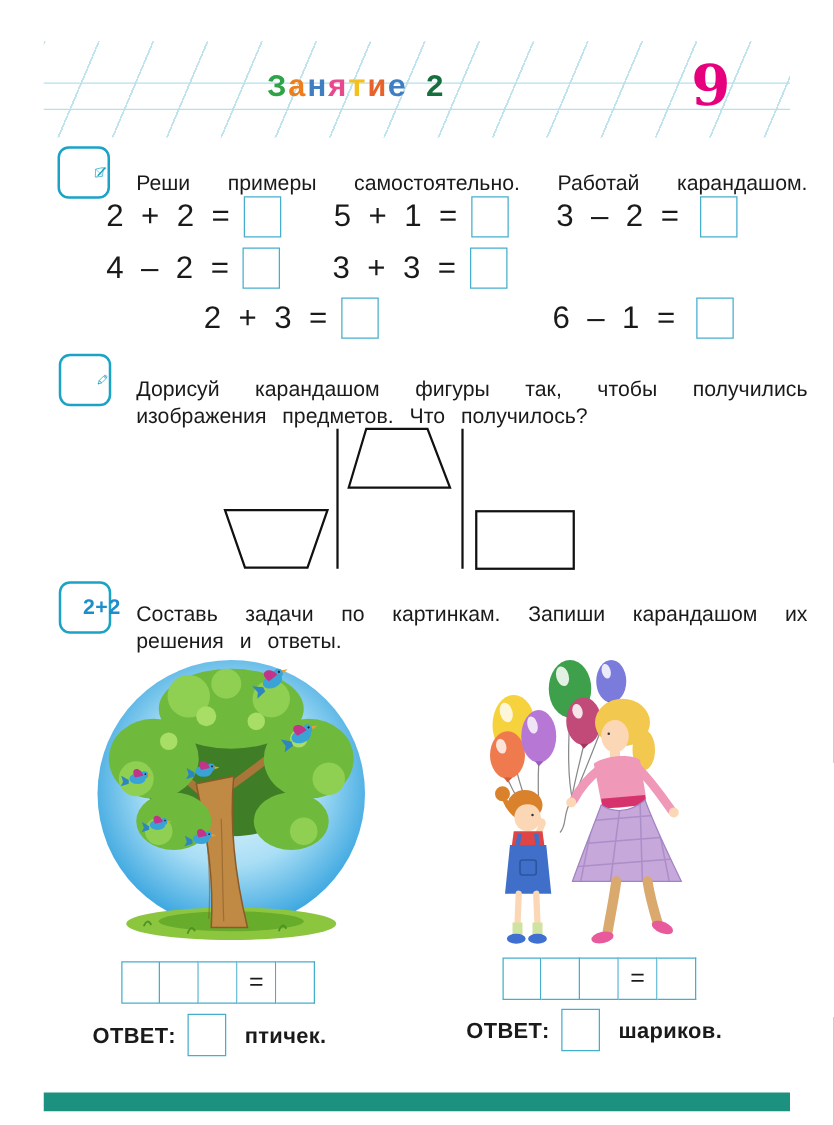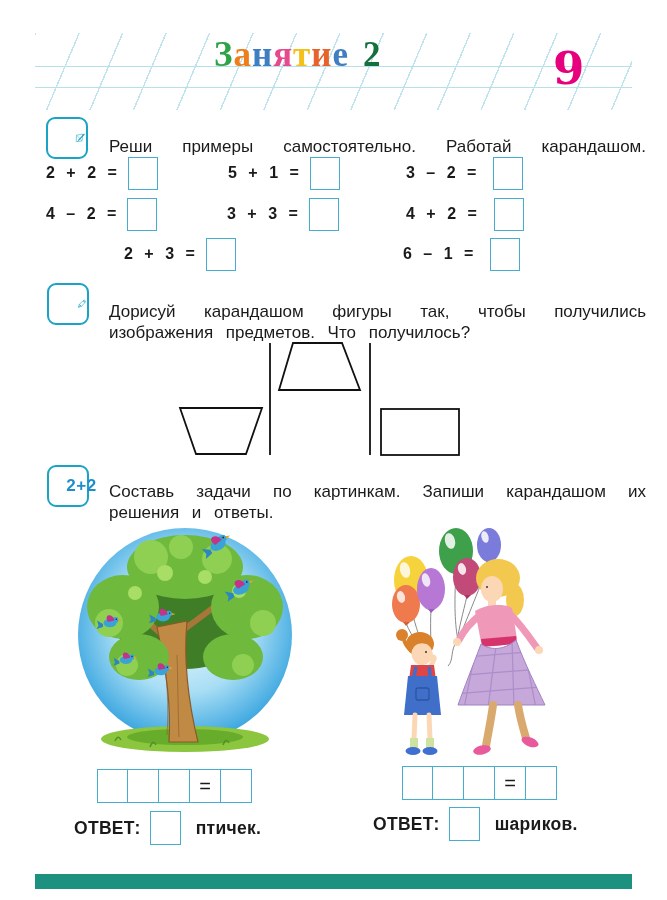--- a/index.html
+++ b/index.html
@@ -8,43 +8,43 @@
 
   
   .ruled{position:absolute;left:35px;top:33px;width:597px;height:77px;
     background-image:
       linear-gradient(#b5e0ec,#b5e0ec),
       linear-gradient(#b5e0ec,#b5e0ec),
       repeating-linear-gradient(113deg,#bfe4ee 0 1.4px,transparent 1.4px 40px);
     background-size:100% 1.4px,100% 1.4px,100% 100%;
     background-position:0 33px,0 54px,0 0;
     background-repeat:no-repeat,no-repeat,repeat;}
-  .lesson-title{position:absolute;left:214px;top:40px;font-family:Liberation Serif, serif;
-    font-weight:bold;font-size:35px;line-height:29px;letter-spacing:1px;white-space:nowrap;}
+  .lesson-title{position:absolute;left:214px;top:56px;font-family:Liberation Mono, monospace;
+    font-weight:bold;font-size:25px;line-height:29px;letter-spacing:1px;white-space:nowrap;}
   .lesson-title .sp{display:inline-block;width:14px;}
   .page-number{position:absolute;left:553px;top:46px;font-family:"DejaVu Serif","Liberation Serif",serif;
     font-weight:bold;font-size:45px;line-height:45px;color:#e6007e;}
 
   
   .task-icon{position:absolute;width:42px;height:42px;border:2.6px solid #1ba3c6;border-radius:9px;
     background:#fff;box-sizing:border-box;display:flex;align-items:center;justify-content:center;padding-left:27px;}
   .icon1{left:46px;top:117px;}
   .icon2{left:47px;top:283px;}
   .icon3{left:47px;top:465px;font-weight:bold;font-size:17px;color:#1e8ecb;letter-spacing:0.5px;}
 
   
   .instruction{position:absolute;left:95px;width:537px;margin:14px;font-size:17px;line-height:21px;
     text-align:justify;word-spacing:8px;}
   .in1{top:122px;text-align-last:justify;}
   .in2{top:287px;}
   .in3{top:467px;}
 
   
   .problem{position:absolute;display:flex;align-items:center;height:34px;}
-  .expr{font-size:16px;font-weight:700;word-spacing:7px;white-space:pre;}
+  .expr{font-size:25px;font-weight:400;word-spacing:7px;white-space:pre;margin-left:39px;}
   .abox{display:inline-block;width:28px;height:31px;border:1.7px solid #45aecd;background:#fff;margin-left:11px;}
   .p1{left:46px;top:156px}.p2{left:228px;top:156px}.p3{left:406px;top:156px}
   .p4{left:46px;top:197px}.p5{left:227px;top:197px}.p6{left:406px;top:197px}
   .p7{left:124px;top:237px}.p8{left:403px;top:237px}
   .p3 .abox,.p6 .abox,.p8 .abox{margin-left:17px;}
 
   
   .shapes-svg{position:absolute;left:150px;top:335px;}
   .tree-svg{position:absolute;left:55px;top:515px;}
   .scene-svg{position:absolute;left:360px;top:508px;}
@@ -98,24 +98,20 @@
   <div class="problem p3">
       <span class="expr">3 – 2 =</span>
       <span class="abox"></span>
     </div>
   <div class="problem p4">
       <span class="expr">4 – 2 =</span>
       <span class="abox"></span>
     </div>
   <div class="problem p5">
       <span class="expr">3 + 3 =</span>
-      <span class="abox"></span>
-    </div>
-  <div class="problem p6">
-      <span class="expr">4 + 2 =</span>
       <span class="abox"></span>
     </div>
   <div class="problem p7">
       <span class="expr">2 + 3 =</span>
       <span class="abox"></span>
     </div>
   <div class="problem p8">
       <span class="expr">6 – 1 =</span>
       <span class="abox"></span>
     </div>

